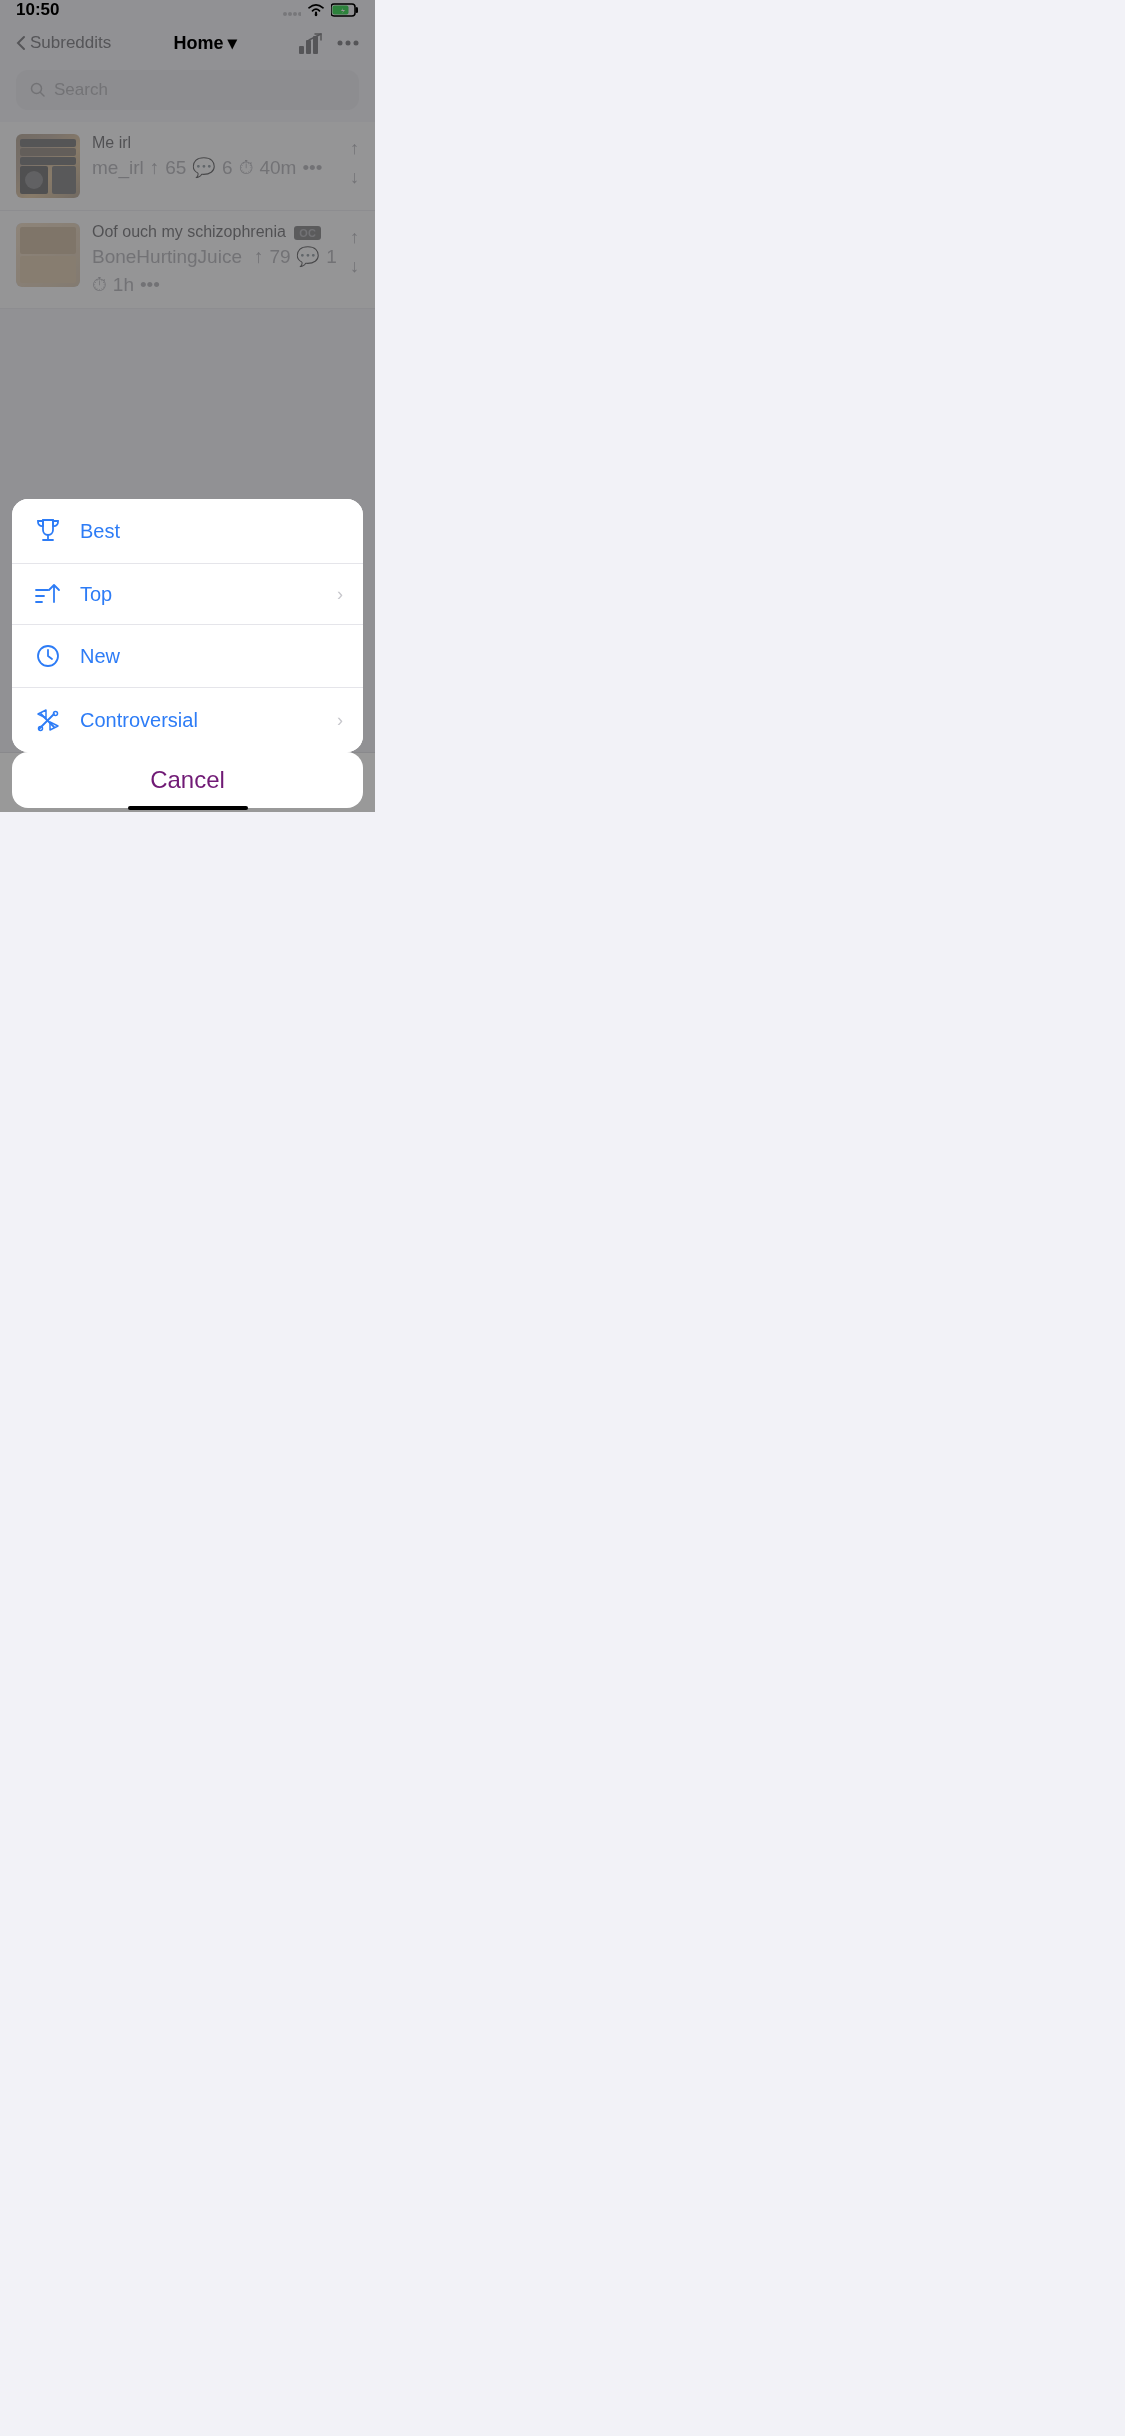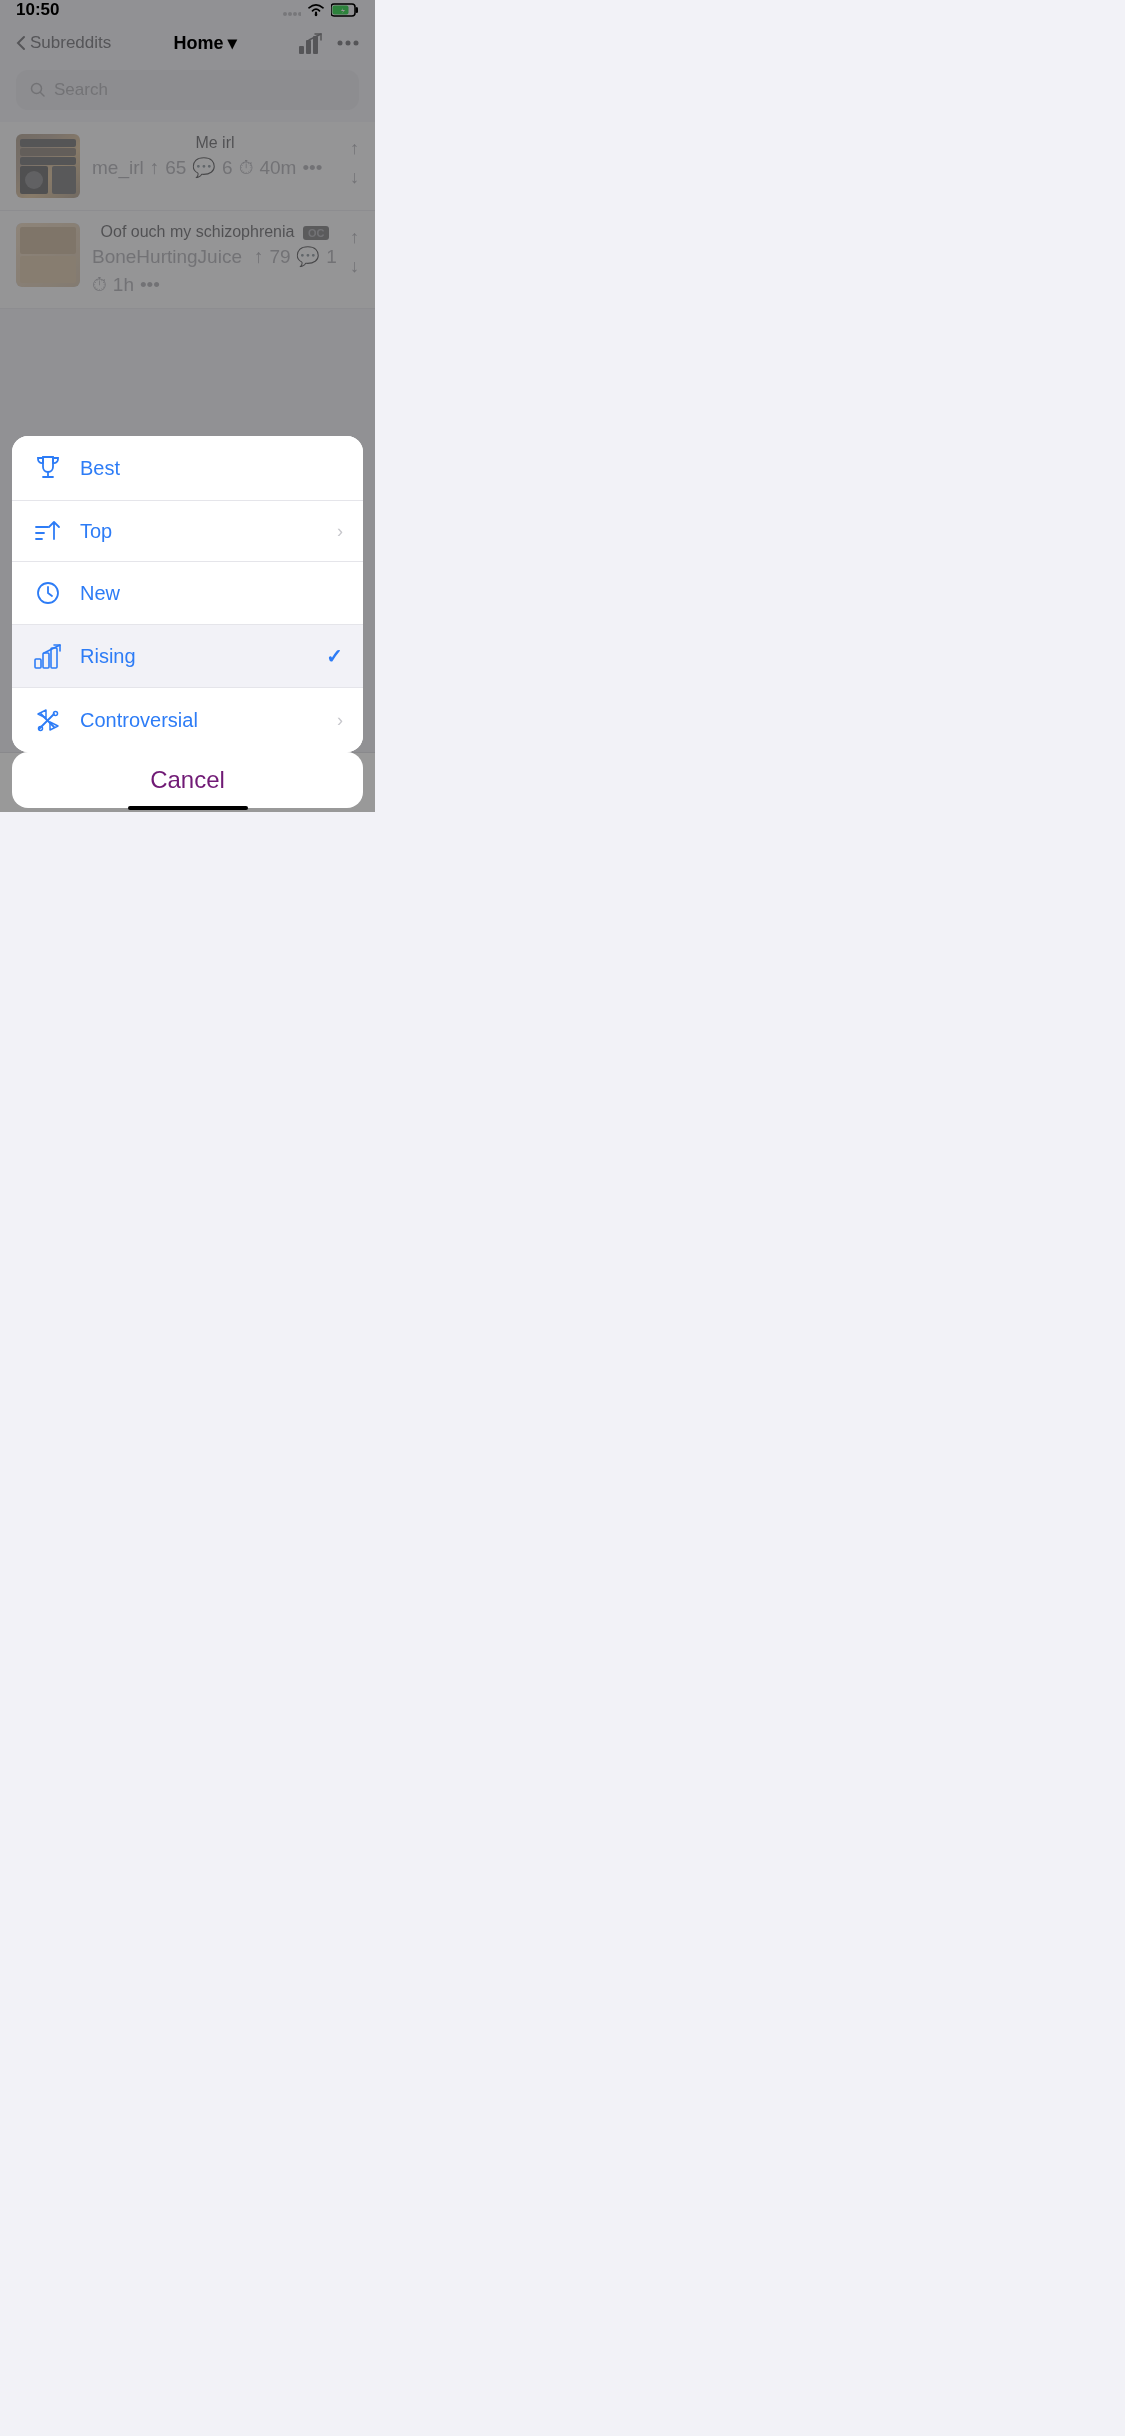--- a/index.html
+++ b/index.html
@@ -87,21 +87,20 @@
     }
 
     
     .post-item {
       display: flex;
       align-items: flex-start;
       padding: 12px 16px;
       background: #fff;
       border-bottom: 1px solid #e5e5ea;
       gap: 12px;
-      text-align: center;
     }
     .post-thumb {
       width: 64px;
       height: 64px;
       border-radius: 6px;
       background: #ccc;
       flex-shrink: 0;
       overflow: hidden;
     }
     .post-thumb-img {
@@ -456,33 +455,20 @@
   <div class="sort-item">
     <div class="sort-item-icon">
       <svg width="26" height="26" viewBox="0 0 26 26" fill="none">
         <circle cx="13" cy="13" r="10" stroke="#2d7cf6" stroke-width="1.8"></circle>
         <path d="M13 7 L13 13 L17 16" stroke="#2d7cf6" stroke-width="1.8" stroke-linecap="round" stroke-linejoin="round"></path>
       </svg>
     </div>
     <span class="sort-item-label">New</span>
   </div>
 
-  <div class="sort-item selected">
-    <div class="sort-item-icon">
-      <svg width="28" height="26" viewBox="0 0 28 26" fill="none">
-        <rect x="1" y="16" width="6" height="9" rx="1" stroke="#2d7cf6" stroke-width="1.6"></rect>
-        <rect x="9" y="10" width="6" height="15" rx="1" stroke="#2d7cf6" stroke-width="1.6"></rect>
-        <rect x="17" y="5" width="6" height="20" rx="1" stroke="#2d7cf6" stroke-width="1.6"></rect>
-        <path d="M20 2 L26 2 L26 8" stroke="#2d7cf6" stroke-width="1.6" stroke-linecap="round" stroke-linejoin="round" fill="none"></path>
-        <path d="M10 10 L26 2" stroke="#2d7cf6" stroke-width="1.6" stroke-linecap="round"></path>
-      </svg>
-    </div>
-    <span class="sort-item-label">Rising</span>
-    <span class="sort-item-check">✓</span>
-  </div>
 
   <div class="sort-item" style="border-bottom:none;">
     <div class="sort-item-icon">
       <svg width="28" height="28" viewBox="0 0 28 28" fill="none">
         <path d="M5 23 L20 8" stroke="#2d7cf6" stroke-width="1.8" stroke-linecap="round"></path>
         <path d="M7 8 L20 21" stroke="#2d7cf6" stroke-width="1.8" stroke-linecap="round"></path>
         <path d="M4 8 L12 4 L12 12 L4 8 Z" stroke="#2d7cf6" stroke-width="1.5" fill="none" stroke-linejoin="round"></path>
         <path d="M24 20 L16 24 L16 16 L24 20 Z" stroke="#2d7cf6" stroke-width="1.5" fill="none" stroke-linejoin="round"></path>
         <circle cx="6.5" cy="22.5" r="2" stroke="#2d7cf6" stroke-width="1.5"></circle>
         <circle cx="21.5" cy="7.5" r="2" stroke="#2d7cf6" stroke-width="1.5"></circle>

